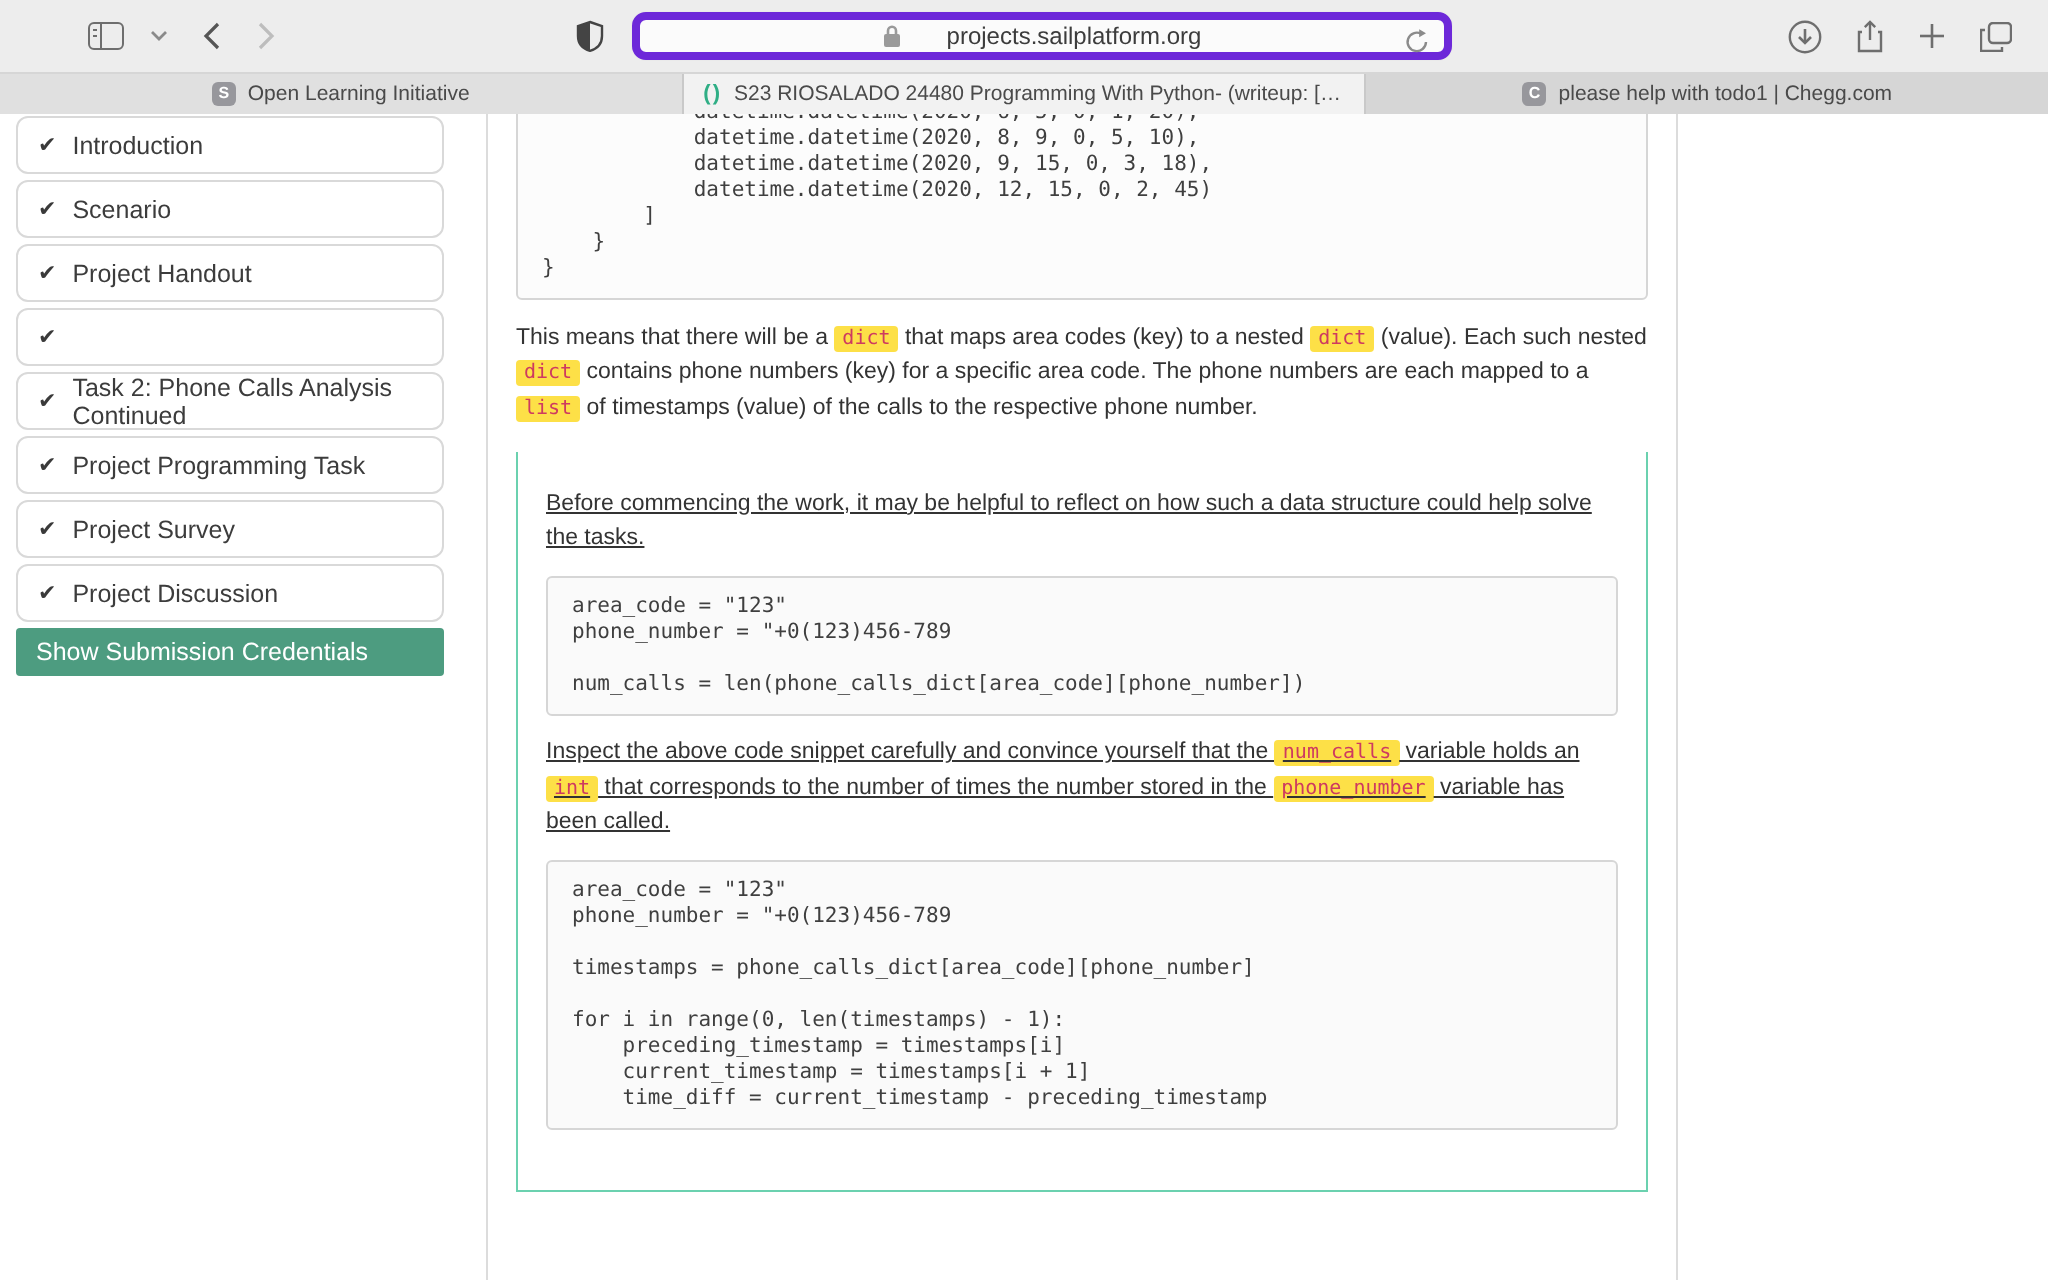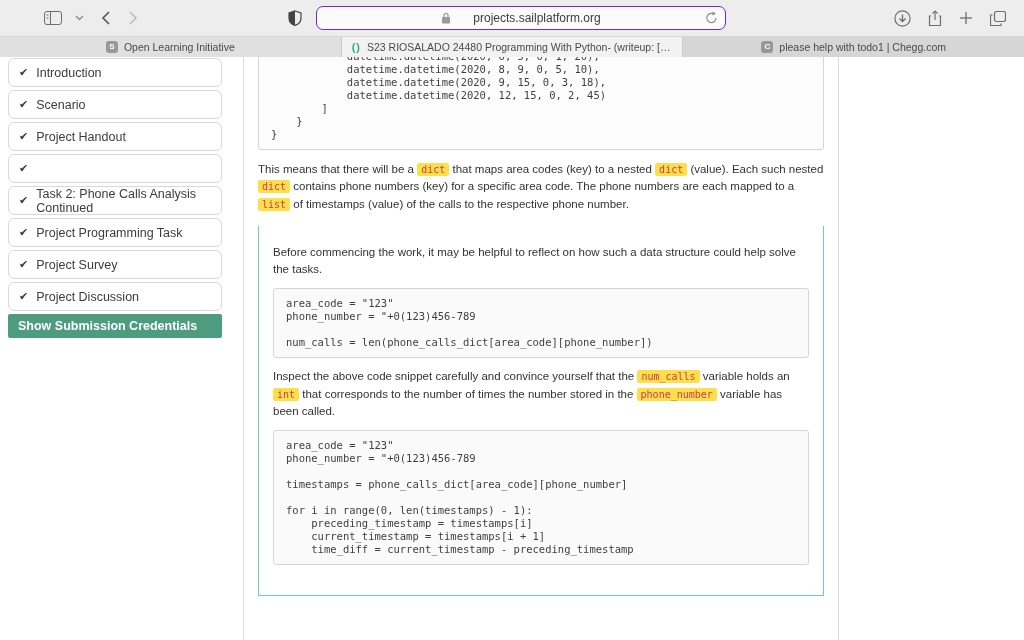--- a/index.html
+++ b/index.html
@@ -17,21 +17,21 @@
   
   .toolbar{
     height:36px;background:#ededed;display:flex;align-items:center;
     padding:0 10px;
   }
   .tbtn{display:inline-flex;align-items:center;justify-content:center;cursor:default;}
   .tb-left{display:flex;align-items:center;gap:13px;margin-left:34px;}
   .shield{margin-left:150px;}
   .urlbar{
     position:relative;margin-left:14px;width:410px;height:24px;
-    background:#fbfbfb;border:1px solid #6d28d9;border-radius:7px;
+    background:#fbfbfb;border:4px solid #6d28d9;border-radius:7px;
     display:flex;align-items:center;justify-content:center;gap:22px;
     box-shadow:0 0 1px rgba(0,0,0,.06);
   }
   .url{font-size:12px;color:#3c3c3c;}
   .reload{position:absolute;right:7px;top:4px;}
   .tb-right{display:flex;align-items:center;gap:17px;margin-left:auto;margin-right:8px;}
   
   .tabbar{height:21px;display:flex;background:#dfdfdf;border-top:1px solid #d6d6d6;}
   .tab{
     flex:1 1 0;display:flex;align-items:center;justify-content:center;gap:6px;
@@ -52,21 +52,21 @@
   .page{position:relative;height:583px;background:#fff;}
   .sidebar{position:absolute;left:8px;top:1px;width:214px;}
   .sitem{
     height:29px;border:1px solid #d9d9d9;border-radius:6px;background:#fff;
     display:flex;align-items:center;gap:8px;padding:0 10px;margin-bottom:3px;
     font-size:12.5px;color:#3c3c3c;cursor:pointer;
   }
   .check{font-size:11px;color:#3a3a3a;}
   .sbtn{
     margin-top:0;height:24px;background:var(--button-green);color:#fff;
-    font-size:12.5px;font-weight:bold;display:flex;align-items:center;
+    font-size:12.5px;font-weight:normal;display:flex;align-items:center;
     padding:0 10px;border-radius:2px;cursor:pointer;
   }
   .main{
     position:absolute;left:243px;top:0;width:596px;height:583px;
     border-left:1px solid #dcdcdc;border-right:1px solid #dcdcdc;
     padding:0 14px;overflow:hidden;
   }
   .codeblock{
     font-family:"DejaVu Sans Mono",monospace;font-size:10.5px;line-height:13px;
     color:#3f3f3f;background:#fafafa;border:1px solid #d6d6d6;border-radius:3px;
@@ -80,21 +80,21 @@
   }
   .infobox{margin-top:13px;}
   .infohead{
     background:var(--info-green);color:#263a33;font-size:12.5px;font-weight:bold;
     padding:7px 14px;border-radius:2px 2px 0 0;
   }
   .infobody{
     border:1px solid var(--info-green);border-top:none;background:#fff;
     padding:8px 14px 20px 14px;
   }
-  .infobody .para{margin:10px 0;}
+  .infobody .para{margin:10px 0;text-decoration:underline;}
   svg{display:block;}
 </style>
 </head>
 <body>
 
 <div>
 
   <div class="toolbar">
     <div class="tb-left">
       <span class="tbtn">

